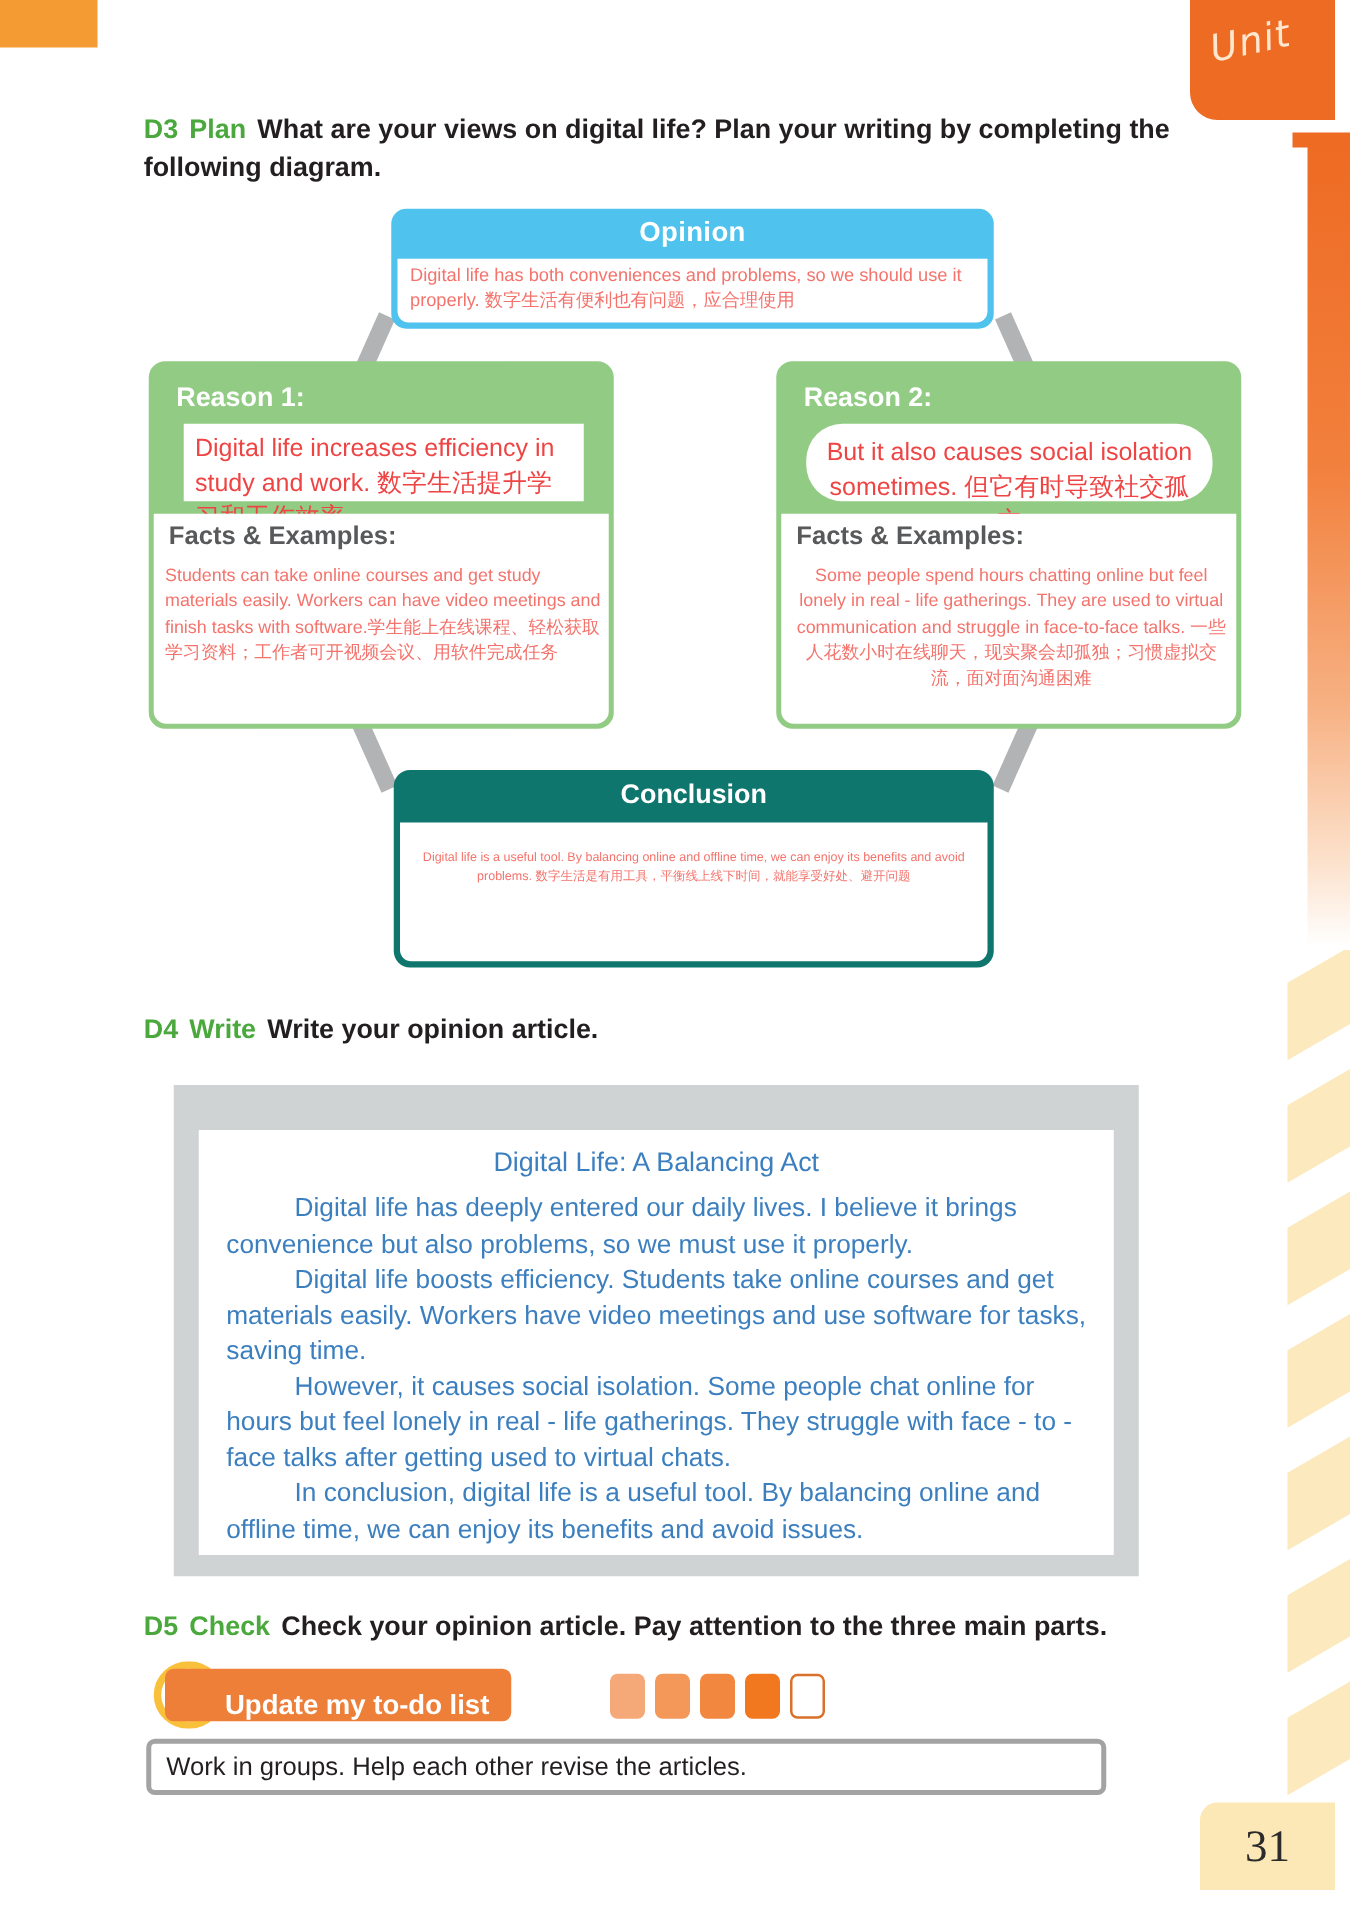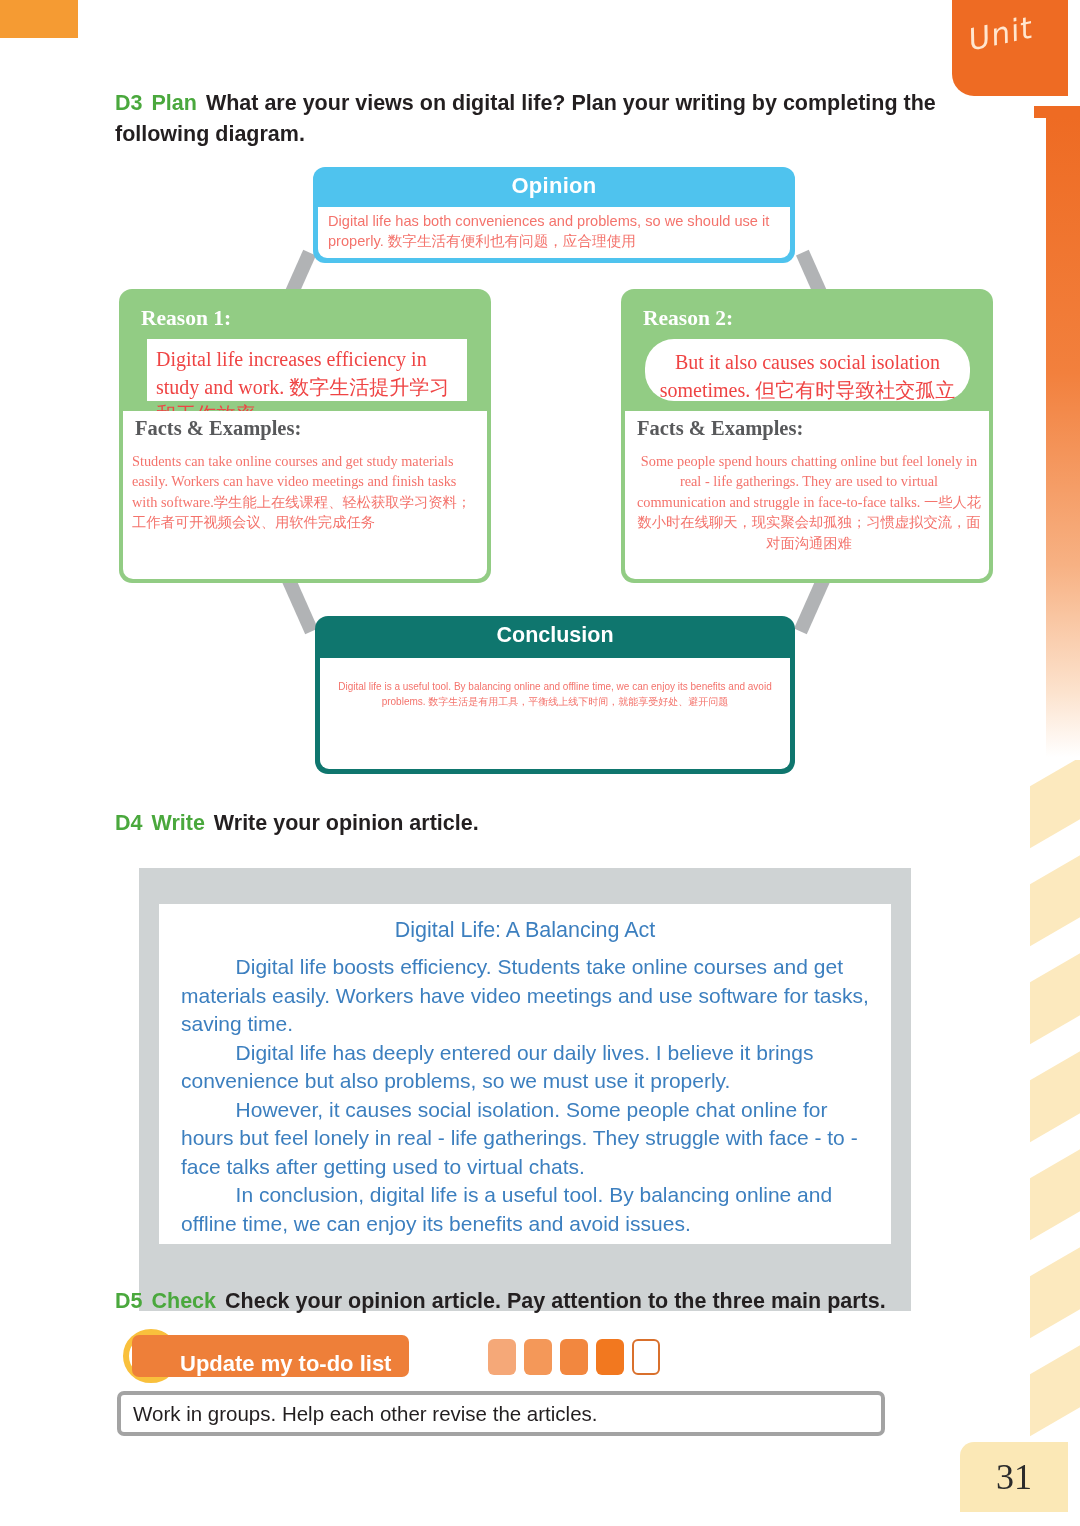--- a/index.html
+++ b/index.html
@@ -118,21 +118,20 @@
     font-size: 14.6px;
     line-height: 1.36;
     text-align: left;
   }
 
   
   .reason-card {
     position: absolute; width: 372px; height: 294px;
     background: #92CC84;
     border-radius: 13px;
-    font-family: Liberation Serif, serif;
   }
   #reason1-card { left: 119px; top: 289px; }
   #reason2-card { left: 621px; top: 289px; }
 
   .reason-title {
     position: absolute; left: 22px; top: 17px;
     color: #ffffff; font-size: 21.5px; font-weight: bold;
   }
   .reason-body {
     position: absolute; left: 28px; top: 50px; width: 320px; height: 62px;
@@ -180,21 +179,21 @@
     padding: 22px 14px 0 14px;
     color: #F4736C;
     font-size: 10px;
     line-height: 1.45;
     text-align: center;
   }
 
   
   #write-frame {
     position: absolute; left: 139px; top: 868px;
-    width: 772px; height: 443px;
+    width: 772px; height: 393px;
     background: #CFD3D4;
   }
   #write-panel {
     position: absolute; left: 20px; top: 36px;
     width: 732px; height: 340px;
     background: #ffffff;
     padding: 14px 22px 0 22px;
   }
   #article-title {
     text-align: center;
@@ -313,22 +312,22 @@
     </div>
   </div>
 
   <div class="task-head" id="d4-head">
     <span class="task-code">D4</span><span class="task-verb">Write</span><span class="task-body">Write your opinion article.</span>
   </div>
 
   <div id="write-frame">
     <div id="write-panel">
       <div id="article-title">Digital Life: A Balancing Act</div>
+      <div class="article-para">Digital life has deeply entered our daily lives. I believe it brings convenience but also problems, so we must use it properly.</div>
       <div class="article-para">Digital life boosts efficiency. Students take online courses and get materials easily. Workers have video meetings and use software for tasks, saving time.</div>
-      <div class="article-para">Digital life has deeply entered our daily lives. I believe it brings convenience but also problems, so we must use it properly.</div>
       <div class="article-para">However, it causes social isolation. Some people chat online for hours but feel lonely in real - life gatherings. They struggle with face - to - face talks after getting used to virtual chats.</div>
       <div class="article-para">In conclusion, digital life is a useful tool. By balancing online and offline time, we can enjoy its benefits and avoid issues.</div>
     </div>
   </div>
 
   <div class="task-head" id="d5-head">
     <span class="task-code">D5</span><span class="task-verb">Check</span><span class="task-body">Check your opinion article. Pay attention to the three main parts.</span>
   </div>
 
   <div id="todo-row">

